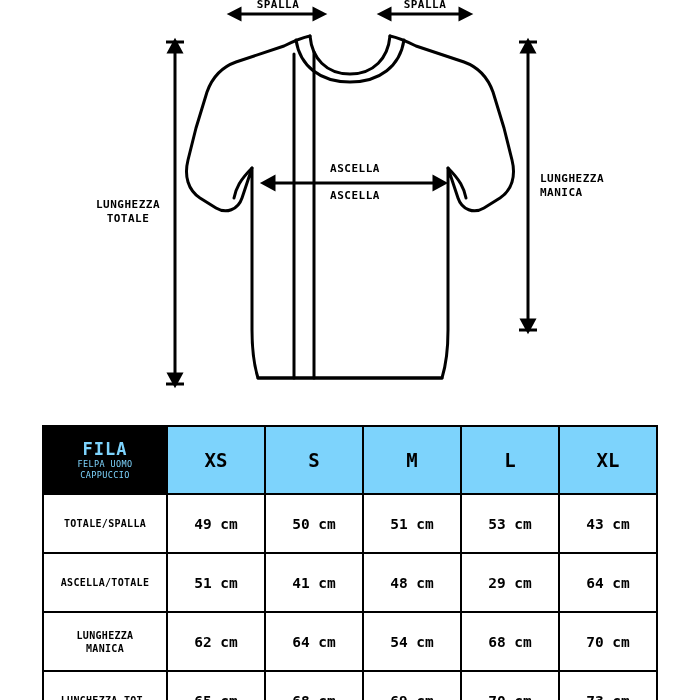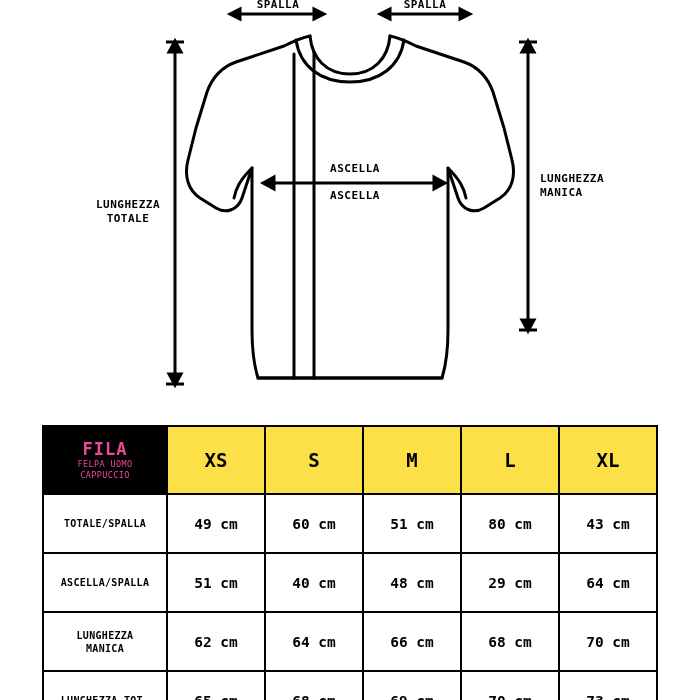--- a/index.html
+++ b/index.html
@@ -58,21 +58,21 @@
     table-layout: fixed;
   }
   table.size-table td, table.size-table th {
     border: 2px solid #000;
     text-align: center;
     vertical-align: middle;
     font-family: "DejaVu Sans Mono", monospace;
   }
   .hdr-corner {
     background: #000;
-    color: #ec4899;
+    color: #7dd3fc;
     width: 118px;
     height: 58px;
     padding: 4px 2px;
     margin-top: 40px;
   }
   .hdr-corner .brand {
     font-size: 17px;
     font-weight: bold;
     letter-spacing: 1px;
     line-height: 20px;
@@ -80,21 +80,21 @@
   .hdr-corner .sub {
     font-size: 8.5px;
     font-weight: normal;
     letter-spacing: 0.4px;
     line-height: 11px;
   }
   .hdr-size {
     font-size: 19px;
     font-weight: bold;
     height: 58px;
-    background: #fde047;
+    background: #7dd3fc;
   }
   .row-label {
     font-size: 10px;
     font-weight: bold;
     letter-spacing: 0.3px;
     line-height: 13px;
     height: 53px;
     padding: 2px;
   }
   .cell-val {
@@ -205,41 +205,41 @@
         <th class="hdr-size">XS</th>
         <th class="hdr-size">S</th>
         <th class="hdr-size">M</th>
         <th class="hdr-size">L</th>
         <th class="hdr-size">XL</th>
       </tr>
 
       <tr>
         <td class="row-label">TOTALE/SPALLA</td>
         <td class="cell-val">49 cm</td>
-        <td class="cell-val">60 cm</td>
+        <td class="cell-val">50 cm</td>
         <td class="cell-val">51 cm</td>
-        <td class="cell-val">80 cm</td>
+        <td class="cell-val">53 cm</td>
         <td class="cell-val">43 cm</td>
       </tr>
 
       <tr>
-        <td class="row-label">ASCELLA/SPALLA</td>
+        <td class="row-label">ASCELLA/TOTALE</td>
         <td class="cell-val">51 cm</td>
-        <td class="cell-val">40 cm</td>
+        <td class="cell-val">41 cm</td>
         <td class="cell-val">48 cm</td>
         <td class="cell-val">29 cm</td>
         <td class="cell-val">64 cm</td>
       </tr>
 
       <tr>
         <td class="row-label" style="white-space:pre-line;">LUNGHEZZA
 MANICA</td>
         <td class="cell-val">62 cm</td>
         <td class="cell-val">64 cm</td>
-        <td class="cell-val">66 cm</td>
+        <td class="cell-val">54 cm</td>
         <td class="cell-val">68 cm</td>
         <td class="cell-val">70 cm</td>
       </tr>
 
       <tr>
         <td class="row-label">LUNGHEZZA TOT.</td>
         <td class="cell-val">65 cm</td>
         <td class="cell-val">68 cm</td>
         <td class="cell-val">69 cm</td>
         <td class="cell-val">70 cm</td>

